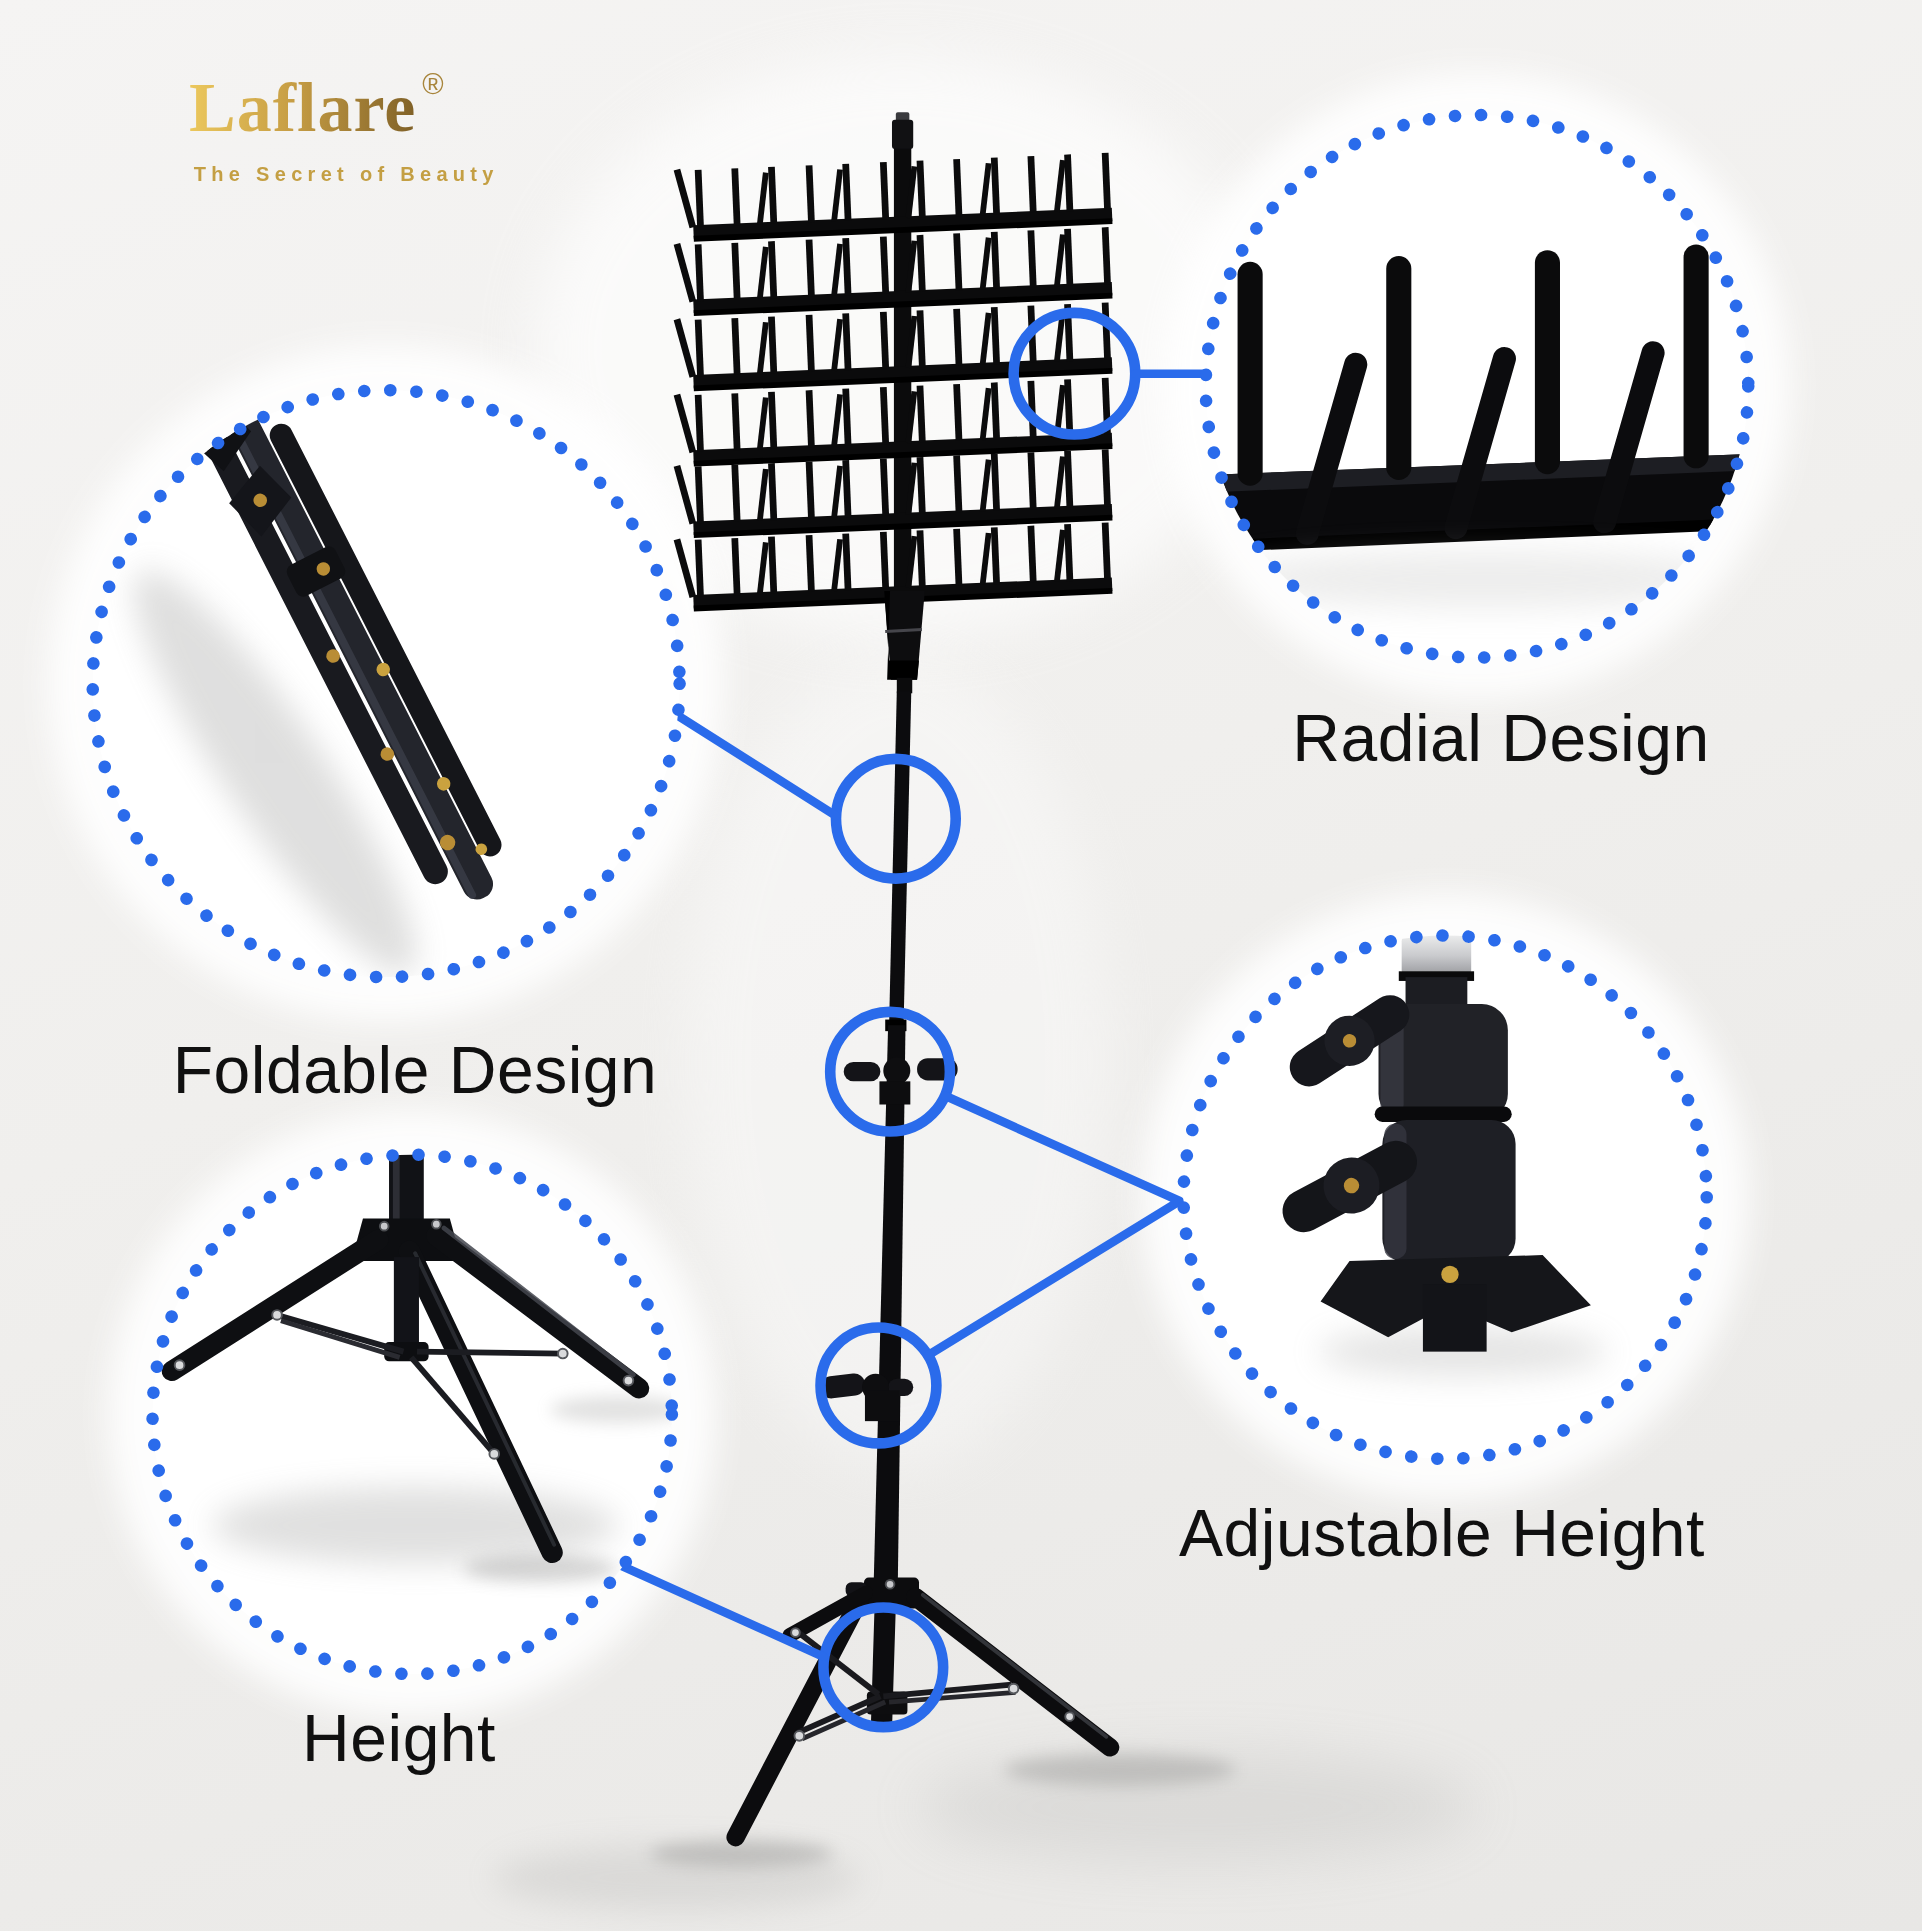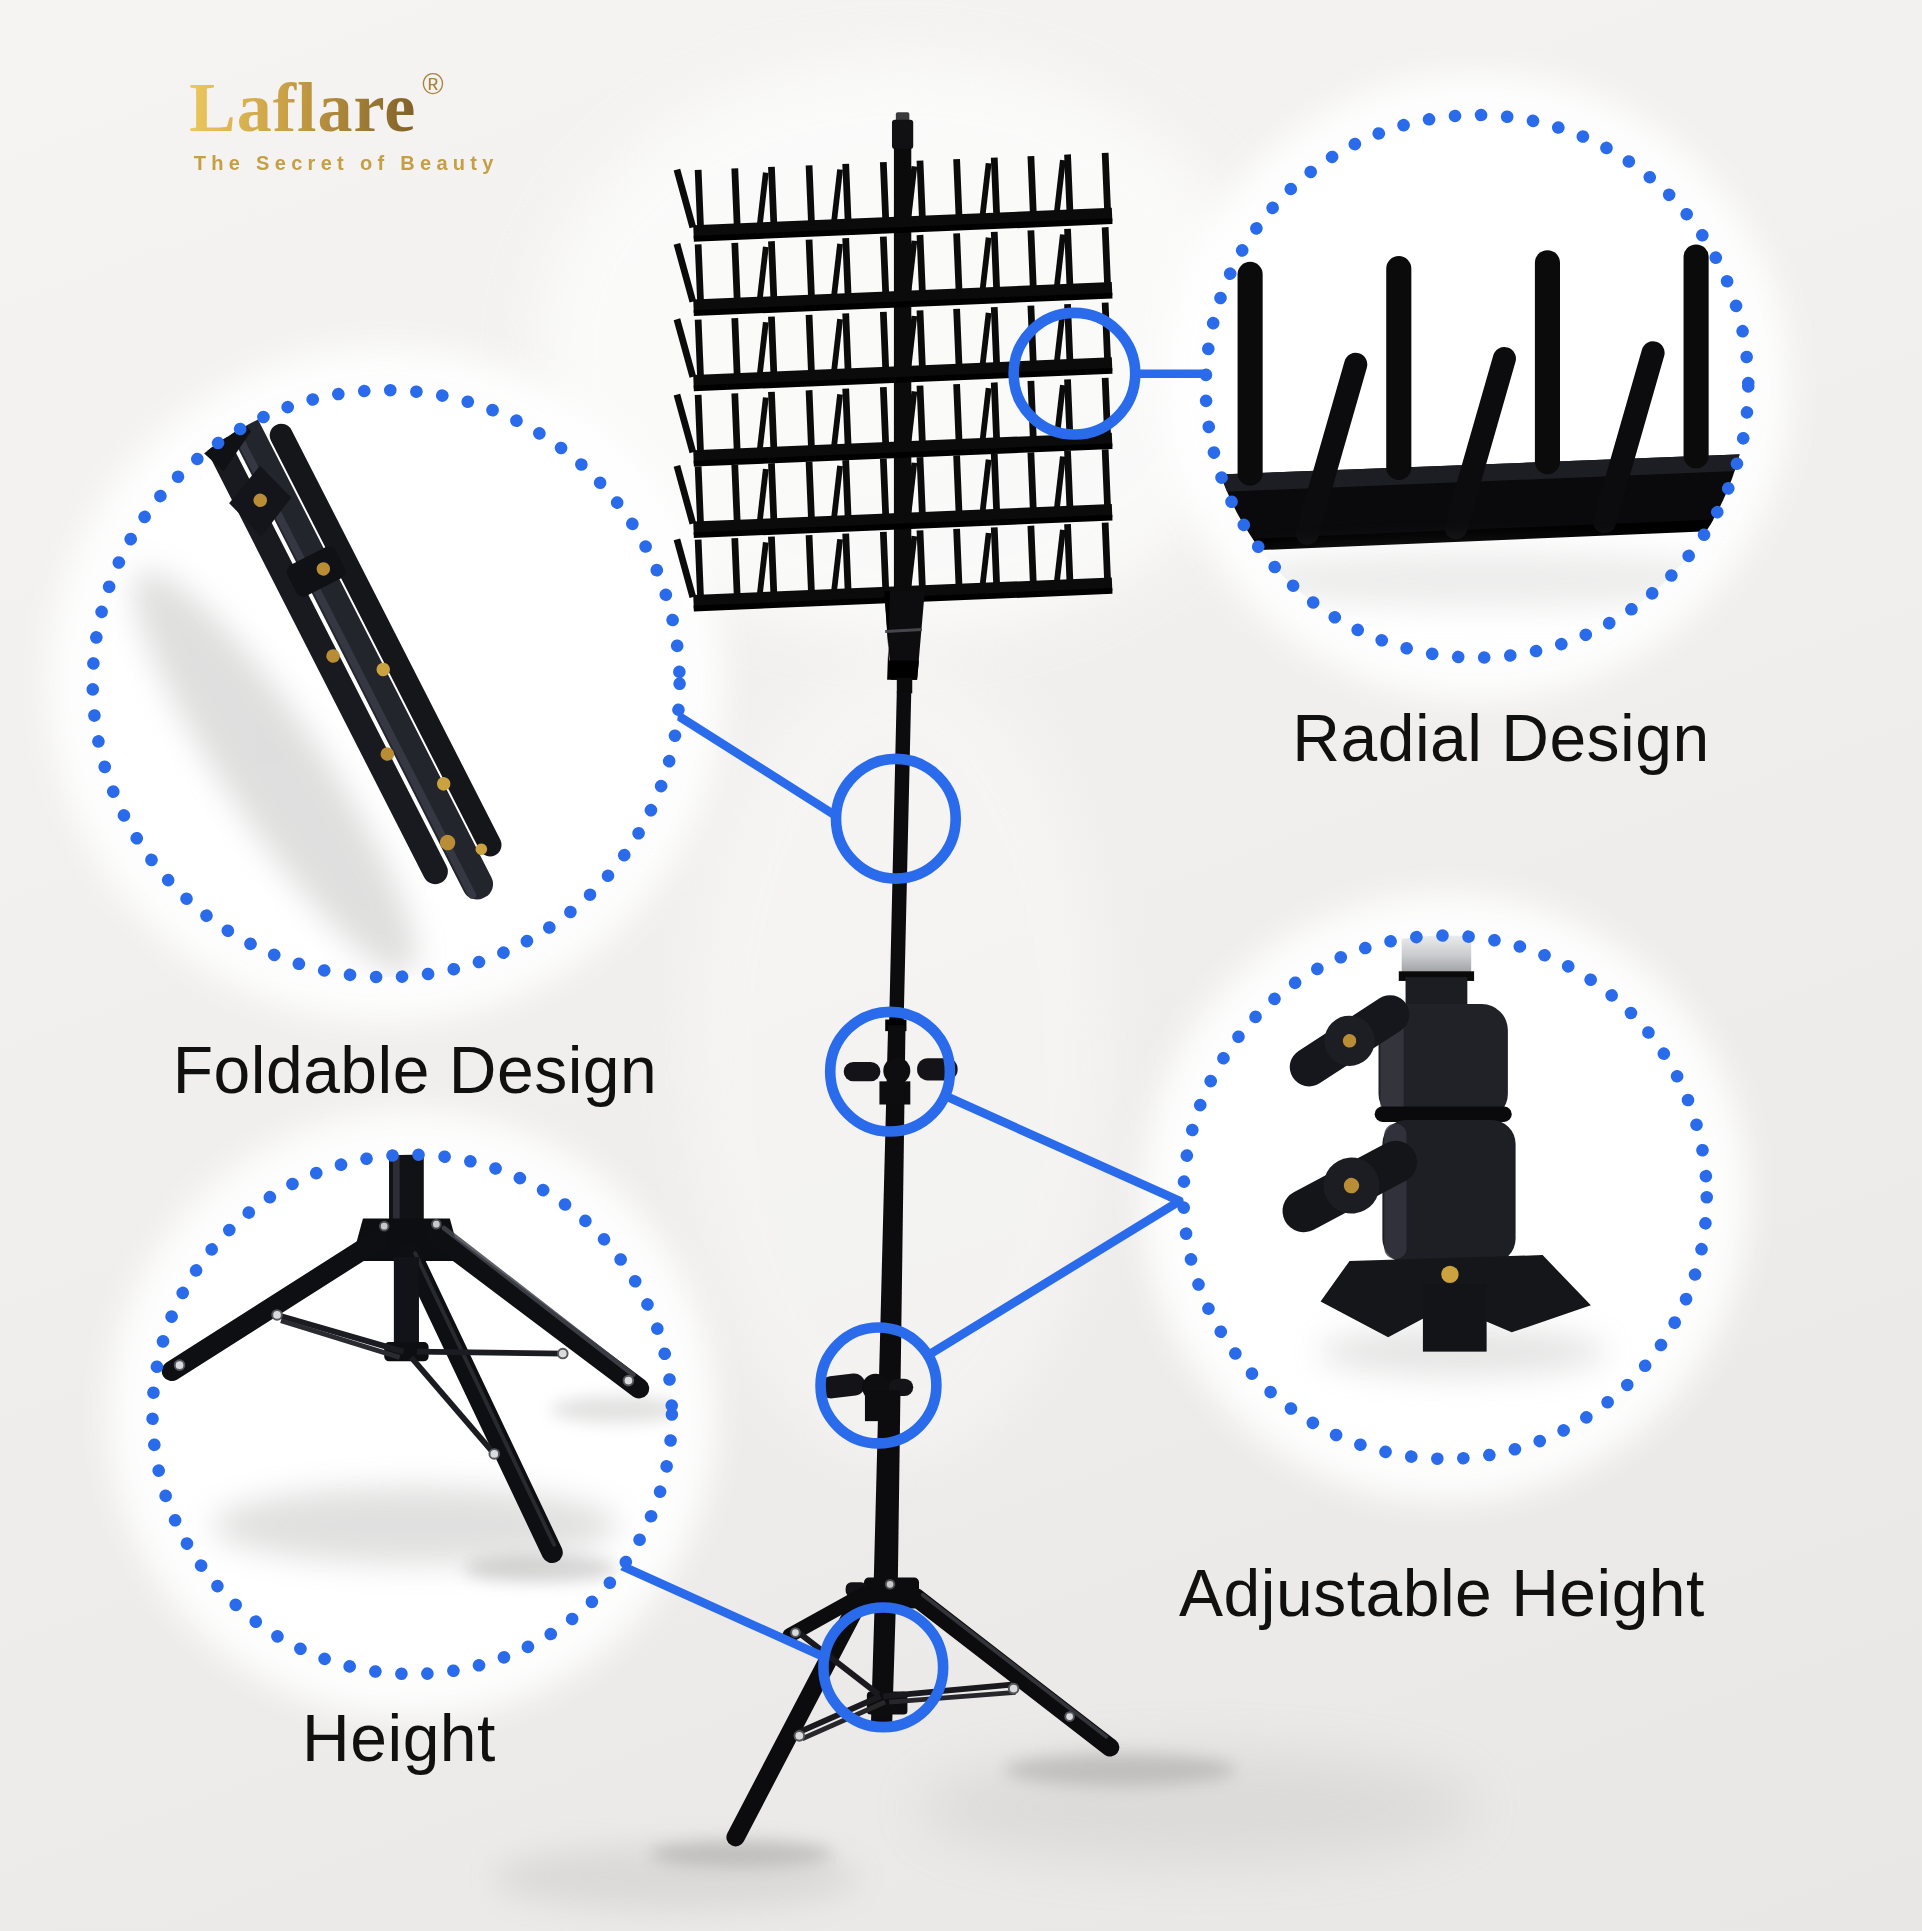--- a/index.html
+++ b/index.html
@@ -15,21 +15,21 @@
     font-family:"Liberation Serif",serif;font-weight:700;font-size:70px;letter-spacing:1px;
     background:linear-gradient(92deg,#ecc85d 0%,#c79e45 45%,#7f6027 100%);
     -webkit-background-clip:text;background-clip:text;color:transparent;
     -webkit-text-fill-color:transparent;
   }
   .logo-reg{
     font-size:29px;color:#a8853b;vertical-align:37px;margin-left:5.8px;
     font-family:"Liberation Sans",sans-serif;font-weight:400;
   }
   .logo-tagline{
-    margin-top:10px;padding-left:4.8px;font-size:20px;letter-spacing:5.3px;
+    margin-top:21px;padding-left:4.8px;font-size:20px;letter-spacing:5.3px;
     color:#c49f43;font-weight:700;
   }
   .feature-label{
     position:absolute;transform:translateX(-50%);white-space:nowrap;
     font-size:66px;color:#101010;letter-spacing:0.5px;line-height:1;font-weight:400;
   }
 </style>
 </head>
 <body>
 
@@ -307,16 +307,16 @@
   <div class="logo">
     <div>
       <span class="logo-word">Laflare</span><span class="logo-reg">®</span>
     </div>
     <div class="logo-tagline">The Secret of Beauty</div>
   </div>
 
   <div class="feature-label" style="left:415px;top:1037px;">Foldable Design</div>
   <div class="feature-label" style="left:1501px;top:705px;">Radial Design</div>
   <div class="feature-label" style="left:399px;top:1705px;">Height</div>
-  <div class="feature-label" style="left:1442px;top:1560px;">Adjustable Height</div>
+  <div class="feature-label" style="left:1442px;top:1500px;">Adjustable Height</div>
 
 </div>
 
 
 </body></html>

